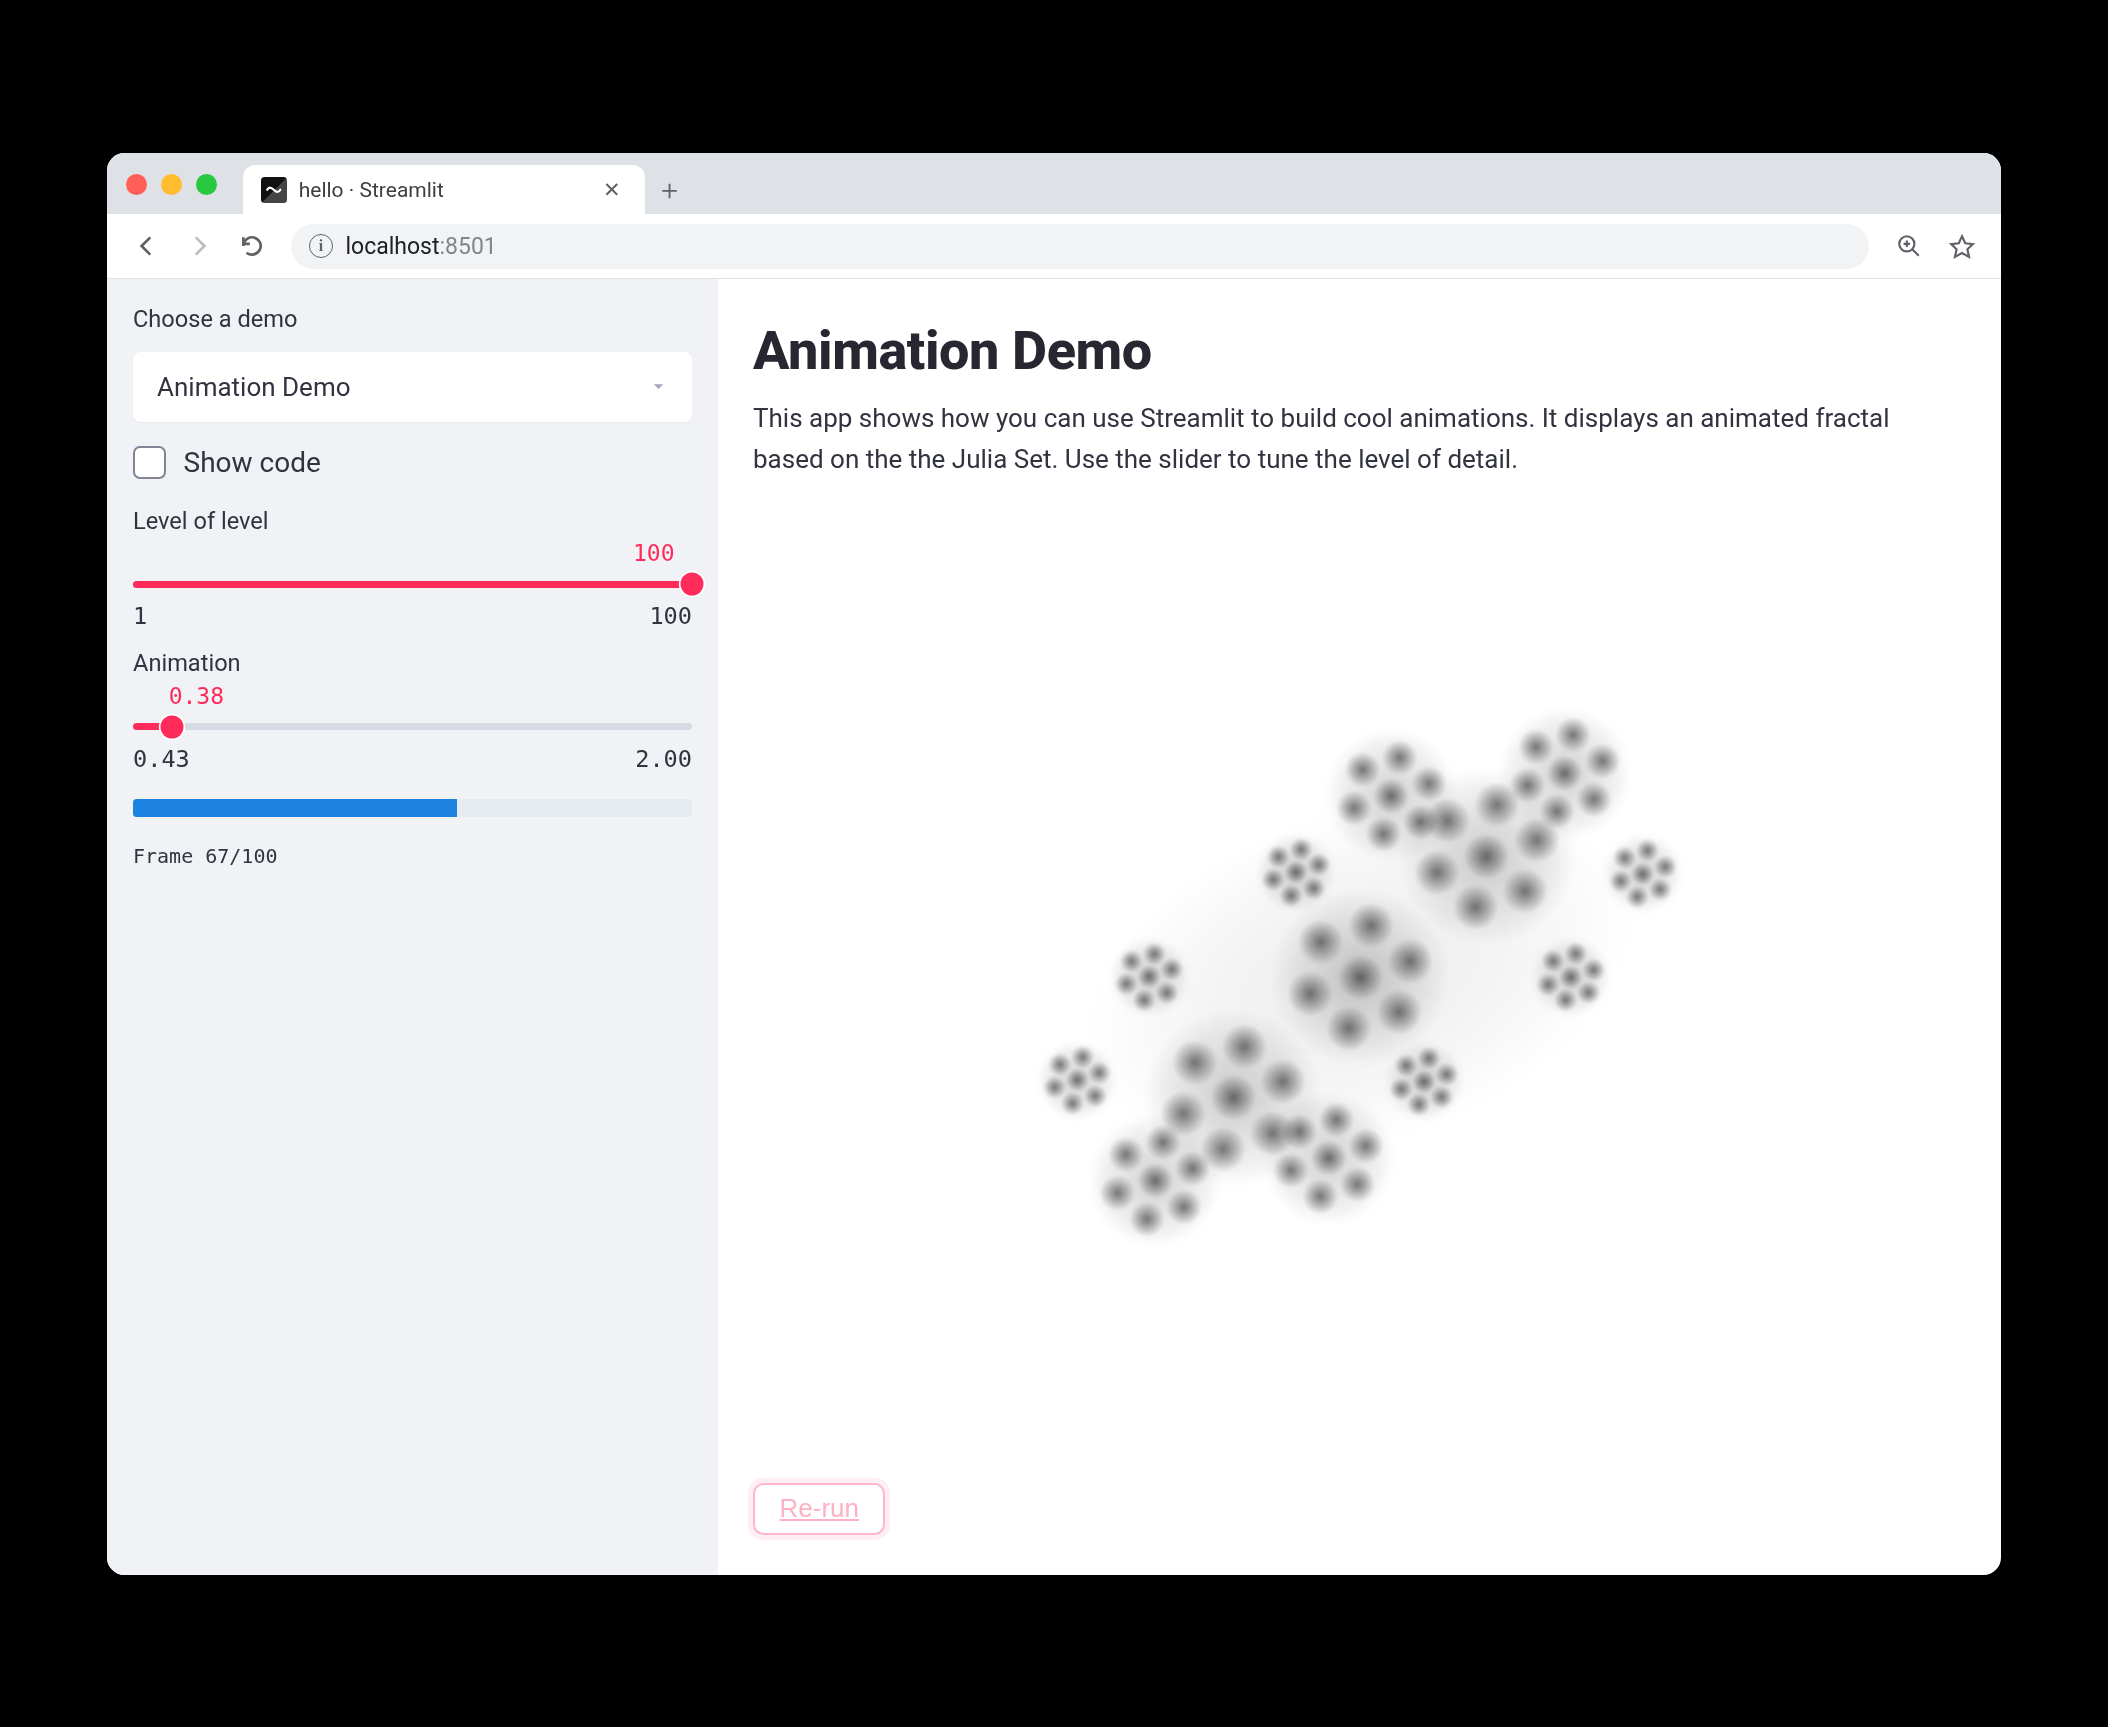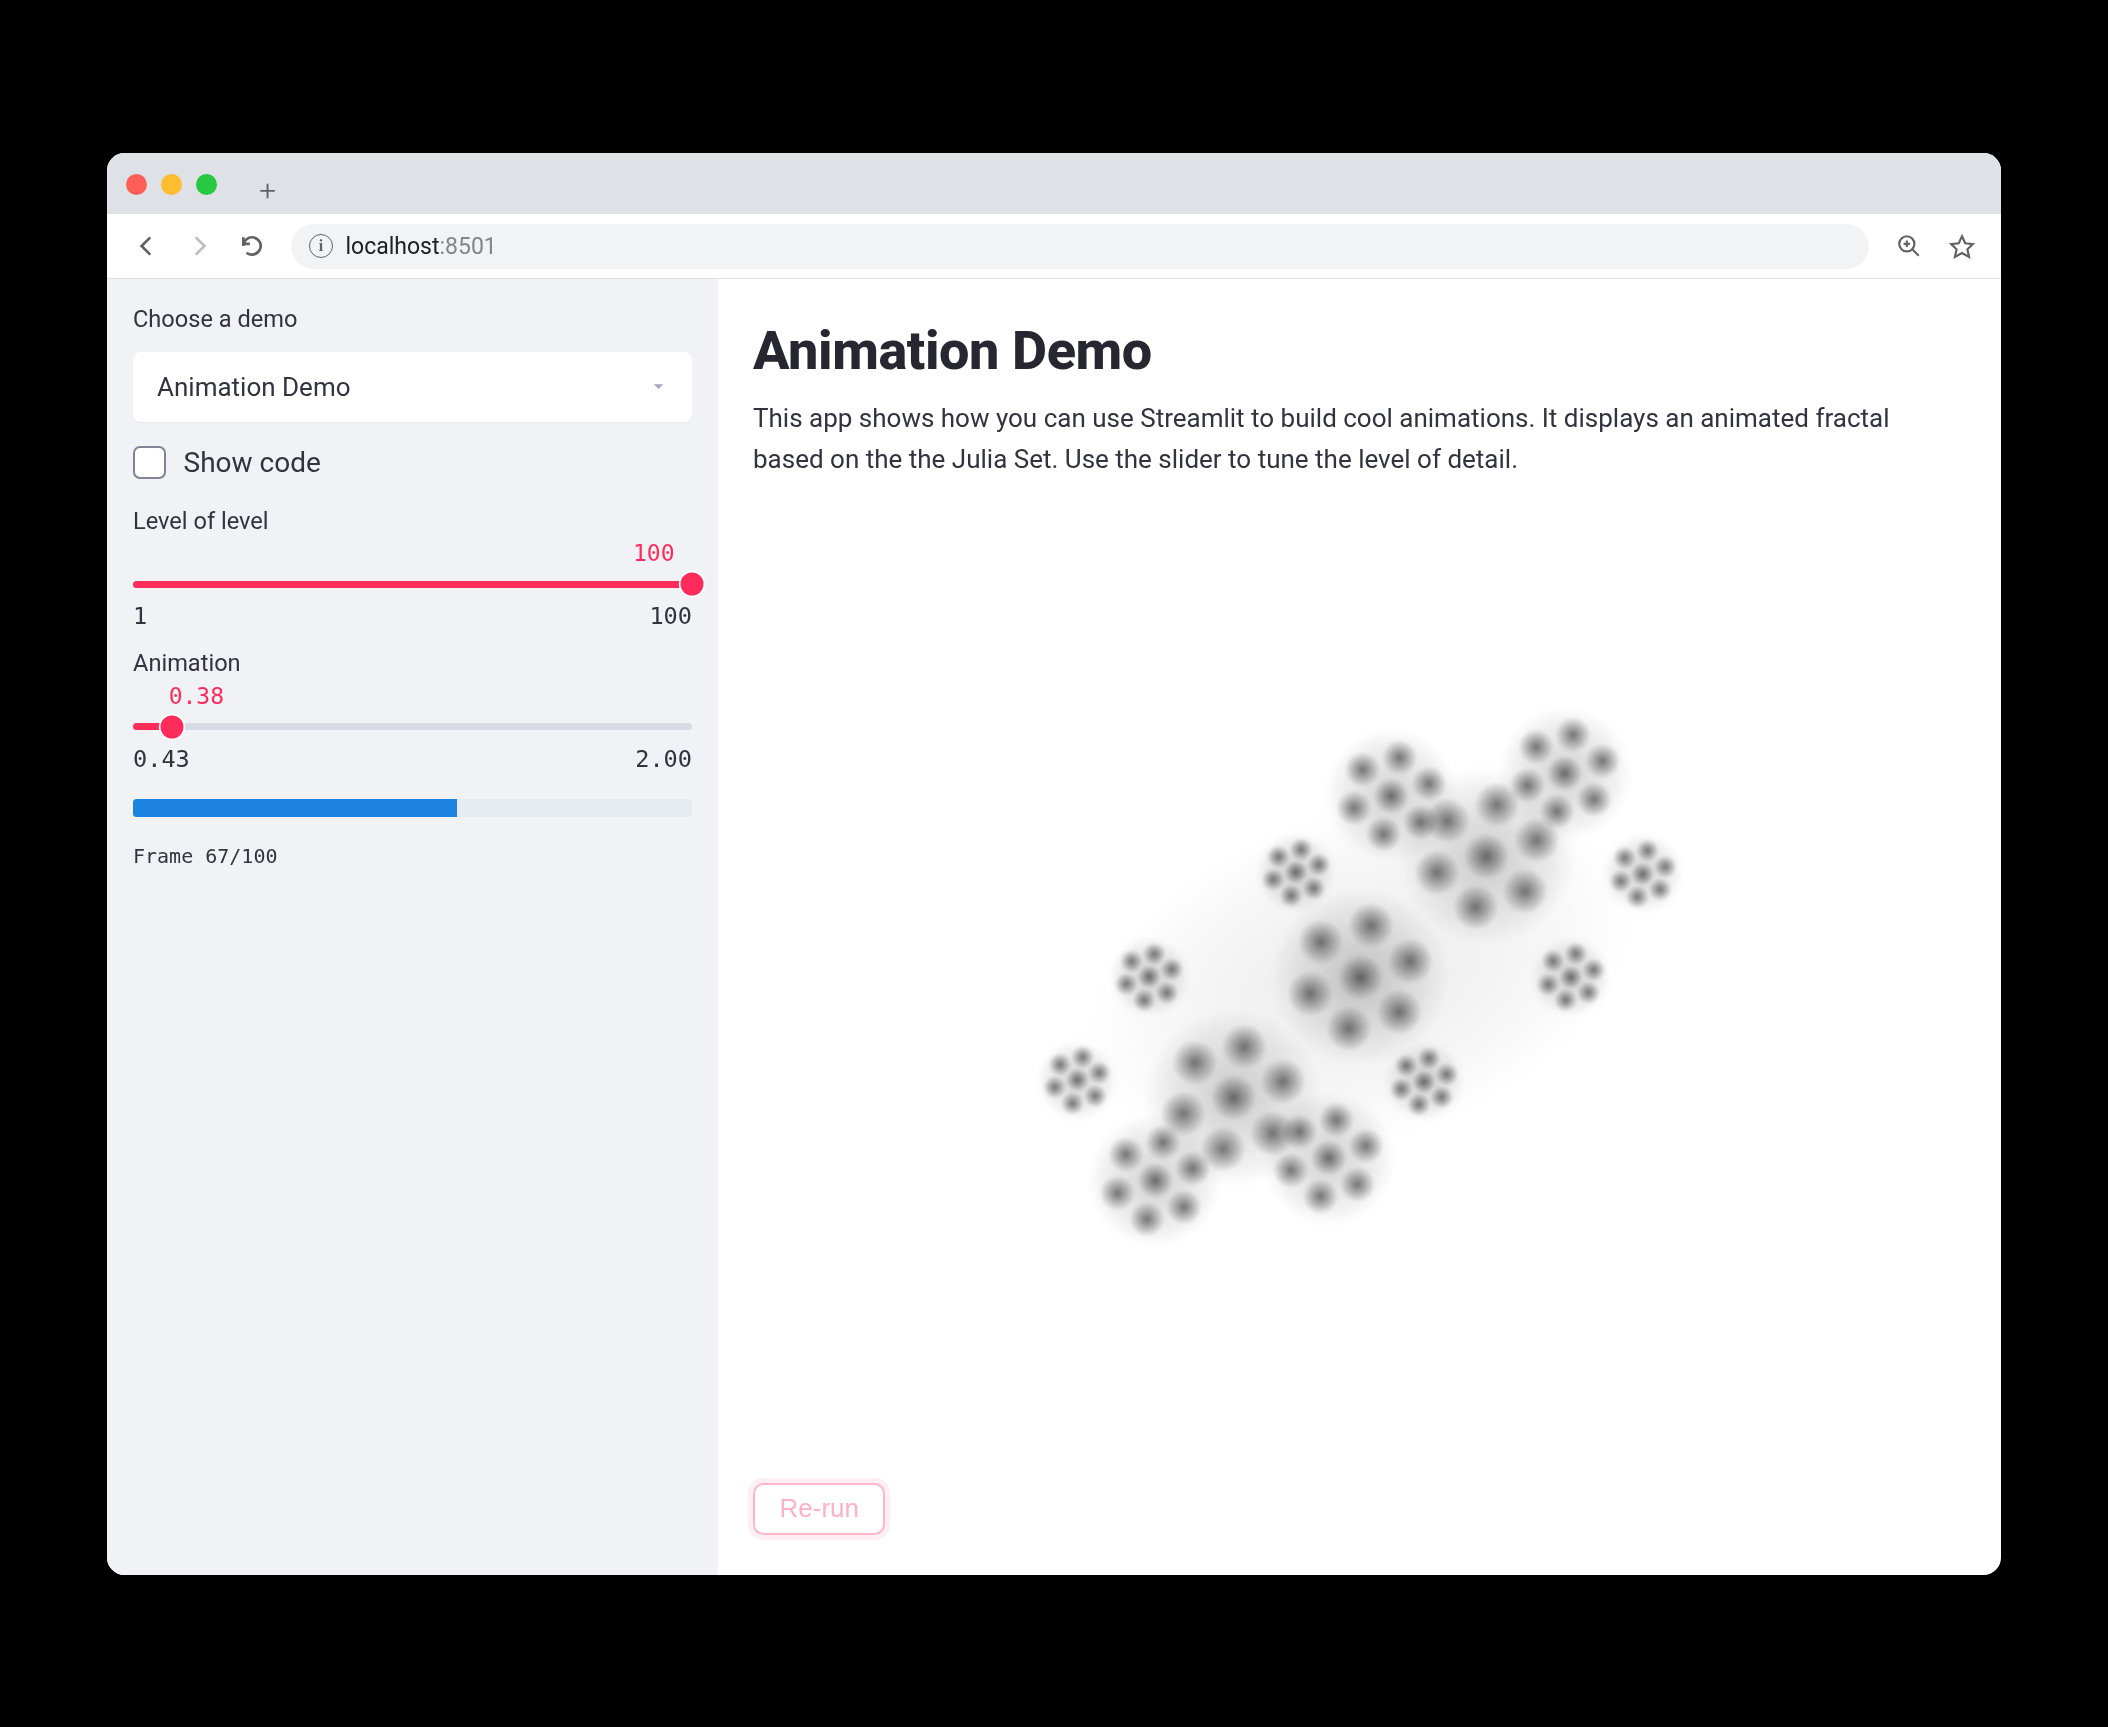--- a/index.html
+++ b/index.html
@@ -287,33 +287,43 @@
     align-self:flex-start;
     border:2.6px solid #ffb6c9;
     background:#fff;
     color:#ffb0c4;
     font-size:26px;
     padding:8.7px 24.5px;
     border-radius:10.5px;
     box-shadow: 0 0 0 5.2px rgba(255,150,180,.15);
     cursor:pointer;
     margin-top:8.7px;
+    text-decoration:underline;
   }
 </style>
 </head>
 <body>
 
 <div class="window">
 
   <div class="chrome">
     <div class="tabbar">
       <div class="traffic">
         <div class="dot red"></div>
         <div class="dot yellow"></div>
         <div class="dot green"></div>
+      </div>
+      <div class="tab">
+        <span class="favicon">
+          <svg viewBox="0 0 24 24">
+              <path d="M3 12 Q6 6 12 12 T21 12" stroke="#fff" stroke-width="3" fill="none" stroke-linecap="round"></path>
+            </svg>
+        </span>
+        <span class="title">hello · Streamlit</span>
+        <span class="close">✕</span>
       </div>
       <div class="newtab">＋</div>
     </div>
 
     <div class="toolbar">
       <div class="nav-btn">
         <svg viewBox="0 0 24 24">
             <polyline points="15 4 7 12 15 20"></polyline>
           </svg>
       </div>

